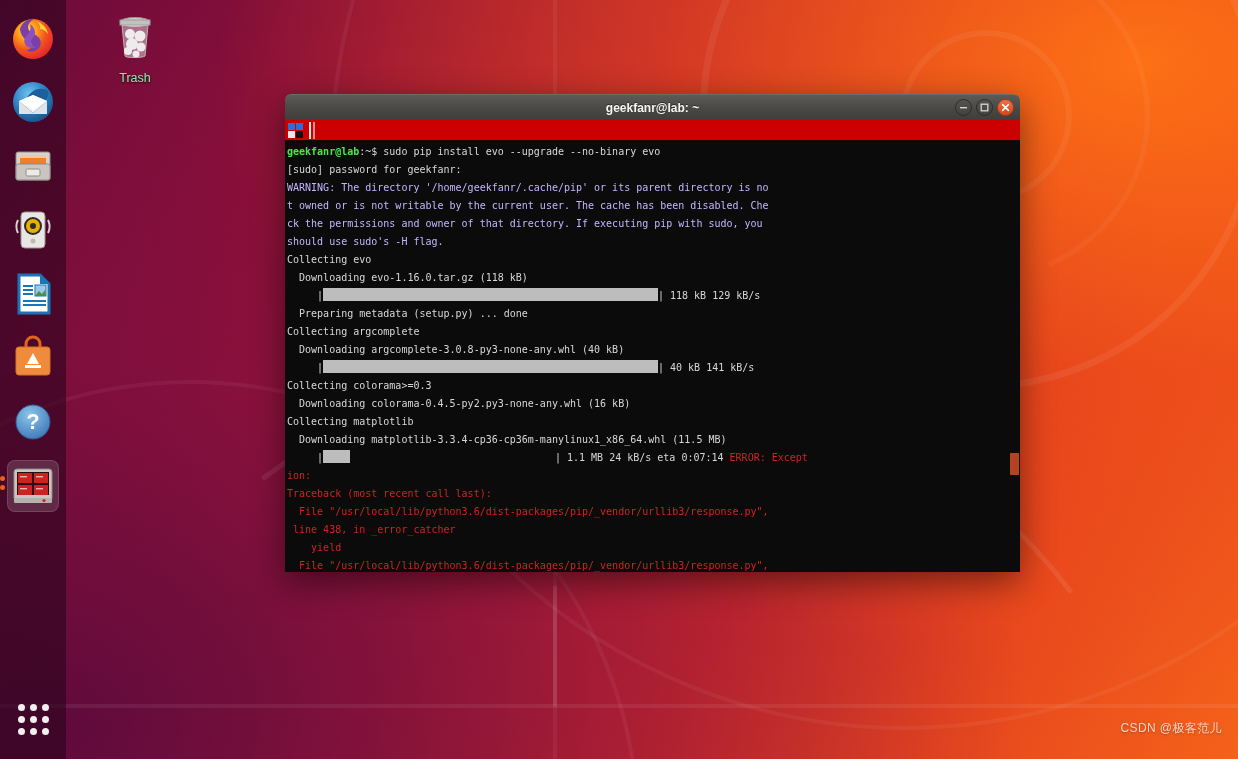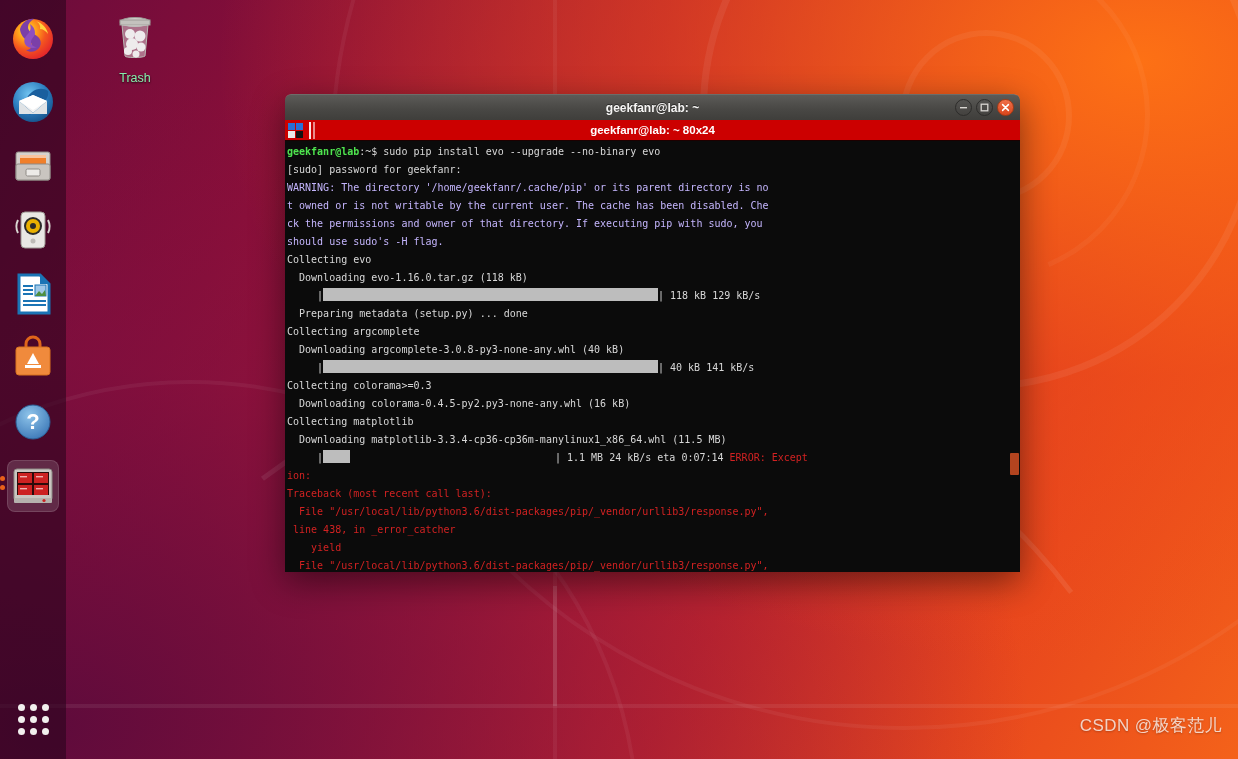--- a/index.html
+++ b/index.html
@@ -177,21 +177,21 @@
   }
   #term-thumb {
     position: absolute; right: 1px; top: 312px; width: 9px; height: 22px;
     background: #b3441f; border-radius: 1px;
   }
 
   
   #watermark {
     position: absolute; right: 16px; bottom: 22px;
     color: rgba(255,255,255,0.75);
-    font-size: 17px; letter-spacing: .4px;
+    font-size: 12px; letter-spacing: .4px;
     z-index: 6; pointer-events: none;
     text-shadow: 0 1px 2px rgba(0,0,0,0.25);
   }
 </style>
 </head>
 <body>
 
 <div id="wallpaper">
   <div id="wall-logo"></div>
   <div class="wall-arc" style="left:-260px; top:380px; width:900px; height:900px;"></div>
@@ -370,21 +370,20 @@
 
   <div id="tabbar">
     <div id="tab-activity-icon">
       <b style="background:#2a6fd6"></b>
         <b style="background:#2a6fd6"></b>
       <b style="background:#e8e8e8"></b>
         <b style="background:#111;position:relative"></b>
     </div>
     <div id="tab-sep"></div>
     <div id="tab-sep2"></div>
-    <div id="tab-title">geekfanr@lab: ~ 80x24</div>
   </div>
 
   <div id="term-body">
     <div id="term-text"><div><span class="c-green">geekfanr@lab</span><span class="c-white">:~$ sudo pip install evo --upgrade --no-binary evo</span></div><div><span class="c-white">[sudo] password for geekfanr: </span></div><div><span class="c-yellow">WARNING: The directory '/home/geekfanr/.cache/pip' or its parent directory is no</span></div><div><span class="c-yellow">t owned or is not writable by the current user. The cache has been disabled. Che</span></div><div><span class="c-yellow">ck the permissions and owner of that directory. If executing pip with sudo, you</span></div><div><span class="c-yellow">should use sudo's -H flag.</span></div><div><span class="c-white">Collecting evo</span></div><div><span class="c-white">  Downloading evo-1.16.0.tar.gz (118 kB)</span></div><div><span class="c-white">     |</span><span class="pbar" style="width: 334.85px;"></span><span class="c-white">| 118 kB 129 kB/s</span></div><div><span class="c-white">  Preparing metadata (setup.py) ... done</span></div><div><span class="c-white">Collecting argcomplete</span></div><div><span class="c-white">  Downloading argcomplete-3.0.8-py3-none-any.whl (40 kB)</span></div><div><span class="c-white">     |</span><span class="pbar" style="width: 334.85px;"></span><span class="c-white">| 40 kB 141 kB/s</span></div><div><span class="c-white">Collecting colorama&gt;=0.3</span></div><div><span class="c-white">  Downloading colorama-0.4.5-py2.py3-none-any.whl (16 kB)</span></div><div><span class="c-white">Collecting matplotlib</span></div><div><span class="c-white">  Downloading matplotlib-3.3.4-cp36-cp36m-manylinux1_x86_64.whl (11.5 MB)</span></div><div><span class="c-white">     |</span><span class="pbar" style="width: 27.15px;"></span><span>                                  </span><span class="c-white">| 1.1 MB 24 kB/s eta 0:07:14 </span><span class="c-red">ERROR: Except</span></div><div><span class="c-red">ion:</span></div><div><span class="c-red">Traceback (most recent call last):</span></div><div><span class="c-red">  File "/usr/local/lib/python3.6/dist-packages/pip/_vendor/urllib3/response.py",</span></div><div><span class="c-red"> line 438, in _error_catcher</span></div><div><span class="c-red">    yield</span></div><div><span class="c-red">  File "/usr/local/lib/python3.6/dist-packages/pip/_vendor/urllib3/response.py",</span></div></div>
     <div id="term-scrollbar">
       <div id="term-thumb"></div>
     </div>
   </div>
 </div>
 

